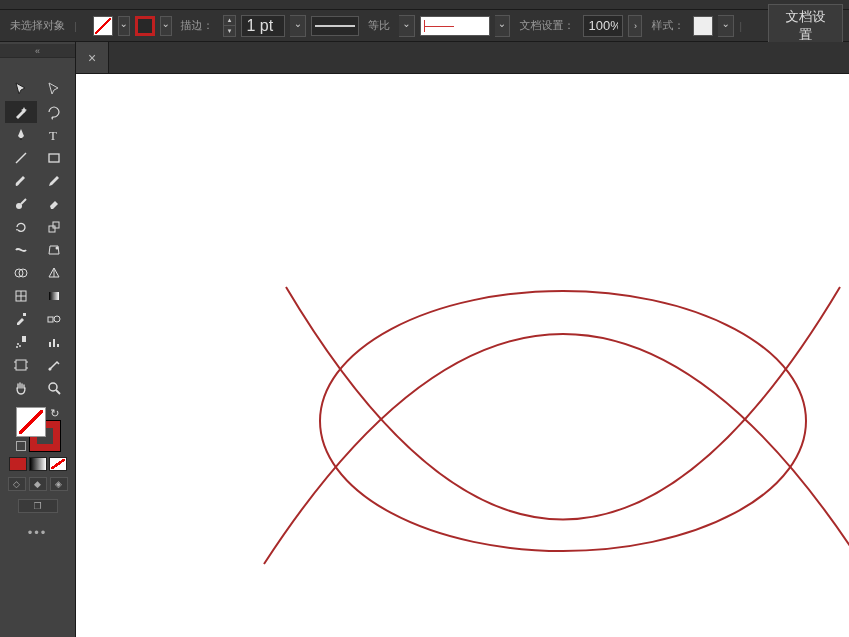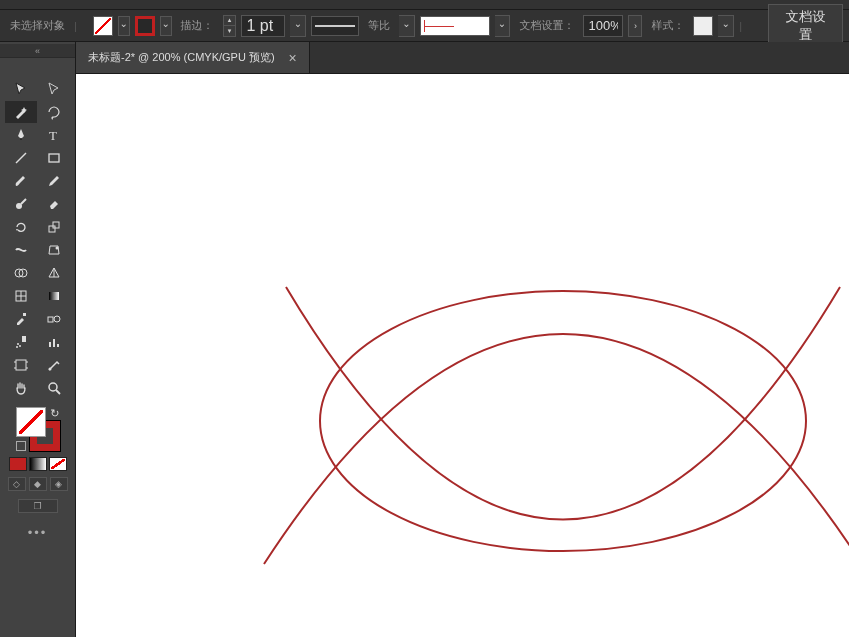--- a/index.html
+++ b/index.html
@@ -549,21 +549,20 @@
     <div class="mode-row">
       <div style="width:40px">❐</div>
     </div>
 
     <div class="dots">•••</div>
   </div>
 
   <div class="doc-area">
     <div class="tab-bar">
       <div class="doc-tab">
-        <span>未标题-2* @ 200% (CMYK/GPU 预览)</span>
         <span class="close">×</span>
       </div>
     </div>
     <div class="canvas">
       <svg class="artwork" viewBox="0 0 773 563">
         <ellipse id="art-ellipse" fill="none" stroke-width="2" cx="487" cy="347" rx="243" ry="130" stroke="#a82a2a"></ellipse>
         <path id="art-arc1" fill="none" stroke-width="2" d="M 210 213 Q 487 678 764 213" stroke="#a82a2a"></path>
         <path id="art-arc2" fill="none" stroke-width="2" d="M 188 490 Q 487 30 786 490" stroke="#a82a2a"></path>
       </svg>
     </div>

